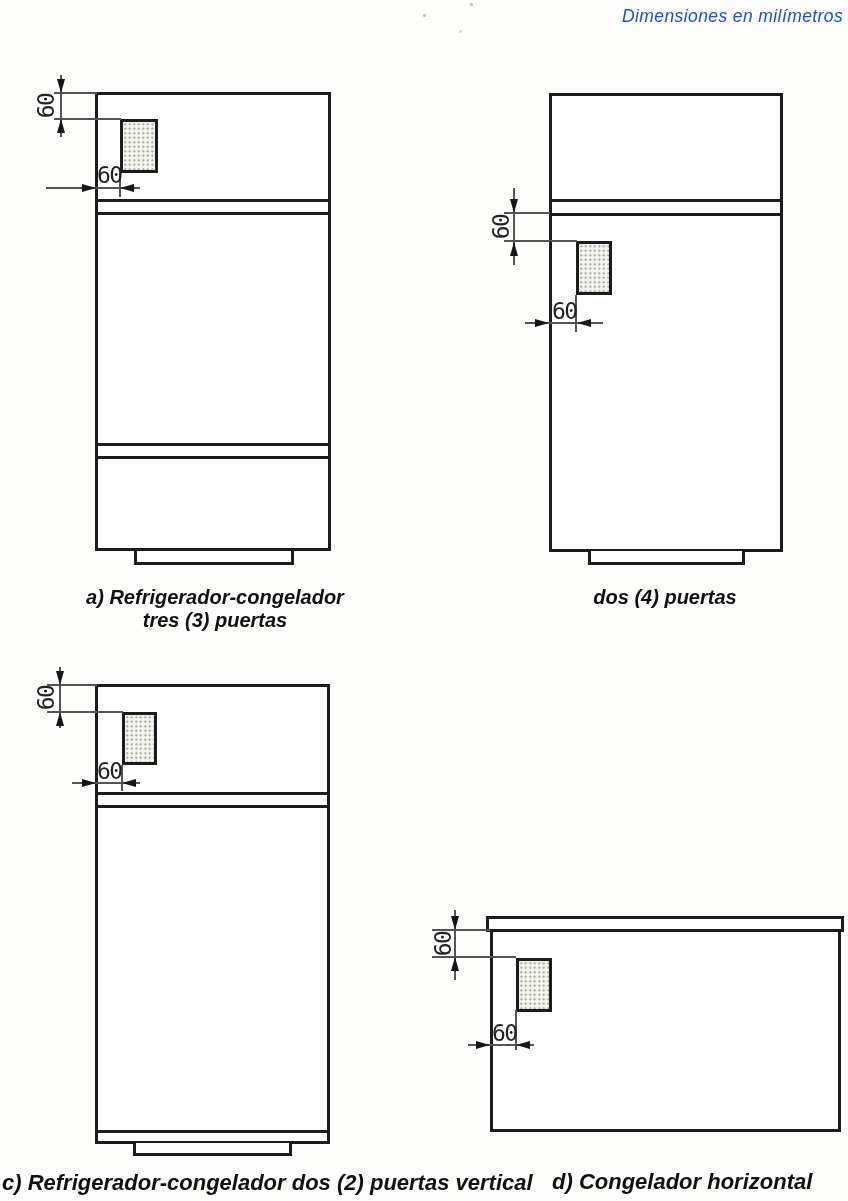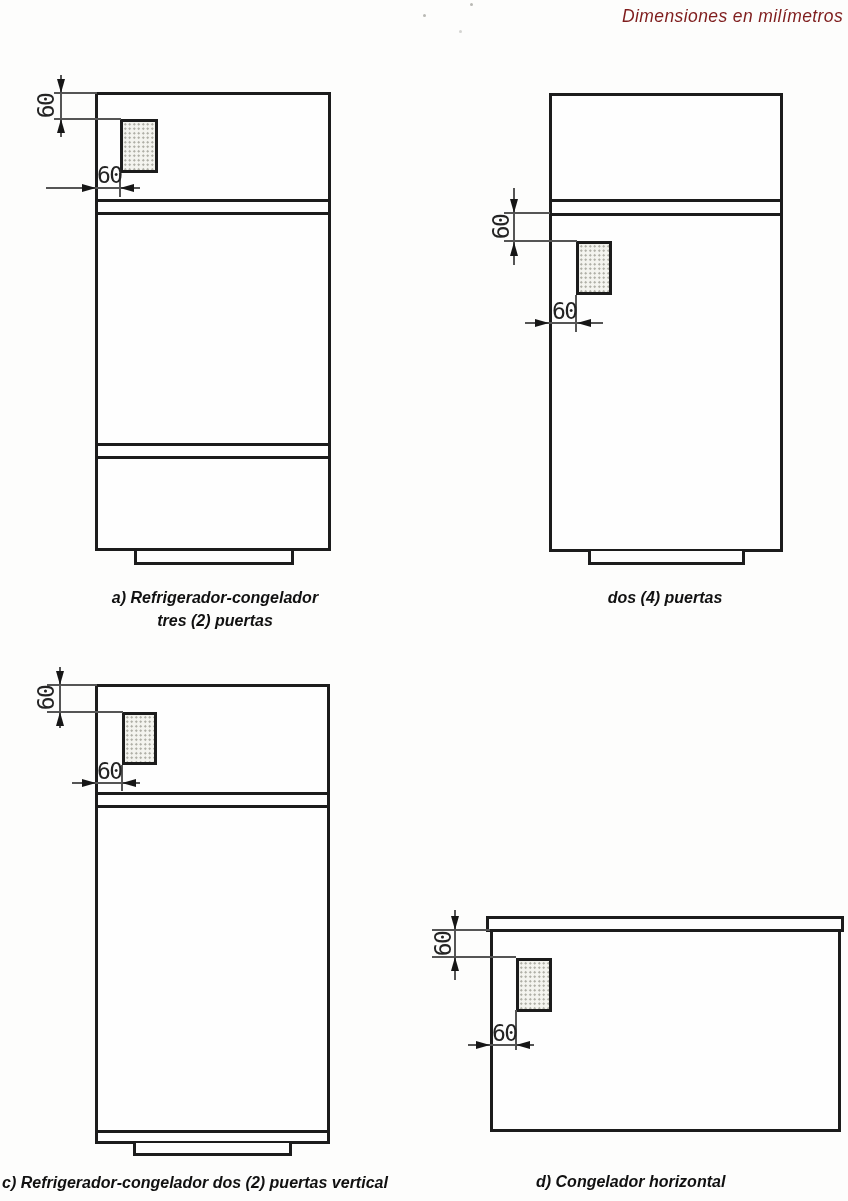--- a/index.html
+++ b/index.html
@@ -32,25 +32,25 @@
   .ar-right{border-top:4px solid transparent;border-bottom:4px solid transparent;border-left:14px solid #161616;}
   .ar-left{border-top:4px solid transparent;border-bottom:4px solid transparent;border-right:14px solid #161616;}
   
   .dimnum{
     position:absolute;font-family:"DejaVu Sans Mono",monospace;font-size:23px;line-height:1;
     color:#242424;letter-spacing:-1.5px;white-space:nowrap;
   }
   .rot{width:40px;height:20px;text-align:center;transform:rotate(-90deg);}
   
   .cap{position:absolute;font-family:"Liberation Sans",sans-serif;font-style:italic;font-weight:bold;color:#111;}
-  .cap-center{text-align:center;font-size:16px;line-height:23px;}
-  .cap-line{font-size:16px;line-height:24px;white-space:nowrap;}
+  .cap-center{text-align:center;font-size:20px;line-height:23px;}
+  .cap-line{font-size:22px;line-height:24px;white-space:nowrap;}
   .units{
     position:absolute;font-family:"Liberation Sans",sans-serif;font-style:italic;font-weight:500;
-    font-size:17.5px;color:#7f1d1d;letter-spacing:.4px;white-space:nowrap;
+    font-size:17.5px;color:#1d4ed8;letter-spacing:.4px;white-space:nowrap;
   }
   .speck{position:absolute;width:3px;height:3px;border-radius:50%;background:#b9b9b4;}
 </style>
 </head>
 <body>
 
 <div id="page">
 
   <div class="units" style="left:622px;top:6px;">Dimensiones en milímetros</div>
 
@@ -80,21 +80,21 @@
     <div>
       <div class="yln" style="left:119px;top:173px;height:24px;"></div>
       <div class="xln" style="left:46px;top:187px;width:94px;"></div>
       <div class="ar ar-right" style="left:82px;top:184px;"></div>
       <div class="ar ar-left" style="left:120px;top:184px;"></div>
       <div class="dimnum" style="left:97px;top:164px;">60</div>
     </div>
 
     <div class="cap cap-center" style="left:83px;top:586px;width:264px;">
       <div>a) Refrigerador-congelador</div>
-      <div>tres (2) puertas</div>
+      <div>tres (3) puertas</div>
     </div>
   </div>
 
   <div>
     <div class="cab" style="left:549px;top:93px;width:234px;height:459px;">
       <div class="hline" style="top:103px;"></div>
       <div class="hline" style="top:117px;"></div>
       <div class="plate" style="left:24px;top:145px;width:36px;height:54px;"></div>
     </div>
     <div class="plinth" style="left:588px;top:551px;width:157px;height:14px;"></div>
@@ -163,16 +163,16 @@
       <div class="dimnum rot" style="left:422px;top:934px;">60</div>
     </div>
     <div>
       <div class="yln" style="left:515px;top:1010px;height:40px;"></div>
       <div class="xln" style="left:468px;top:1044px;width:66px;"></div>
       <div class="ar ar-right" style="left:476px;top:1041px;"></div>
       <div class="ar ar-left" style="left:516px;top:1041px;"></div>
       <div class="dimnum" style="left:492px;top:1022px;">60</div>
     </div>
 
-    <div class="cap cap-line" style="left:536px;top:1170px;">d) Congelador horizontal</div>
+    <div class="cap cap-line" style="left:552px;top:1170px;">d) Congelador horizontal</div>
   </div>
 
 </div>
 
 </body></html>

